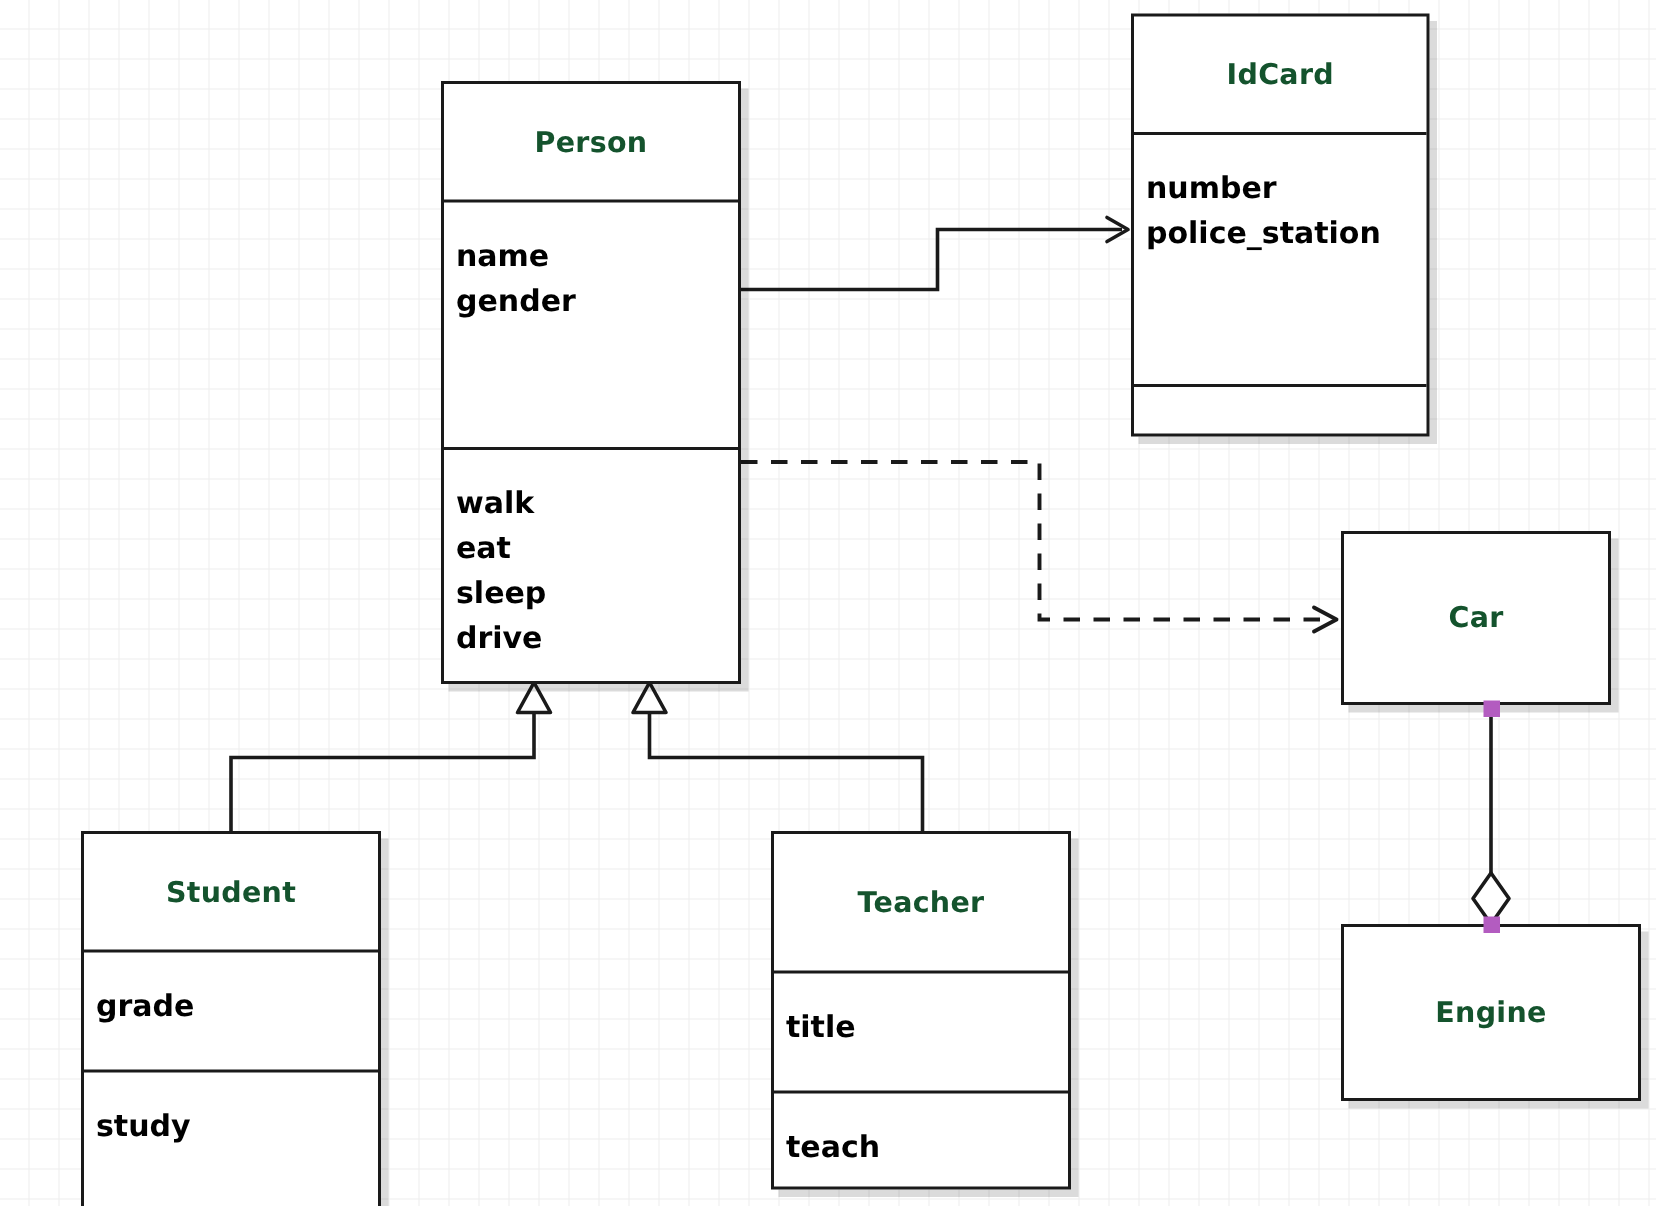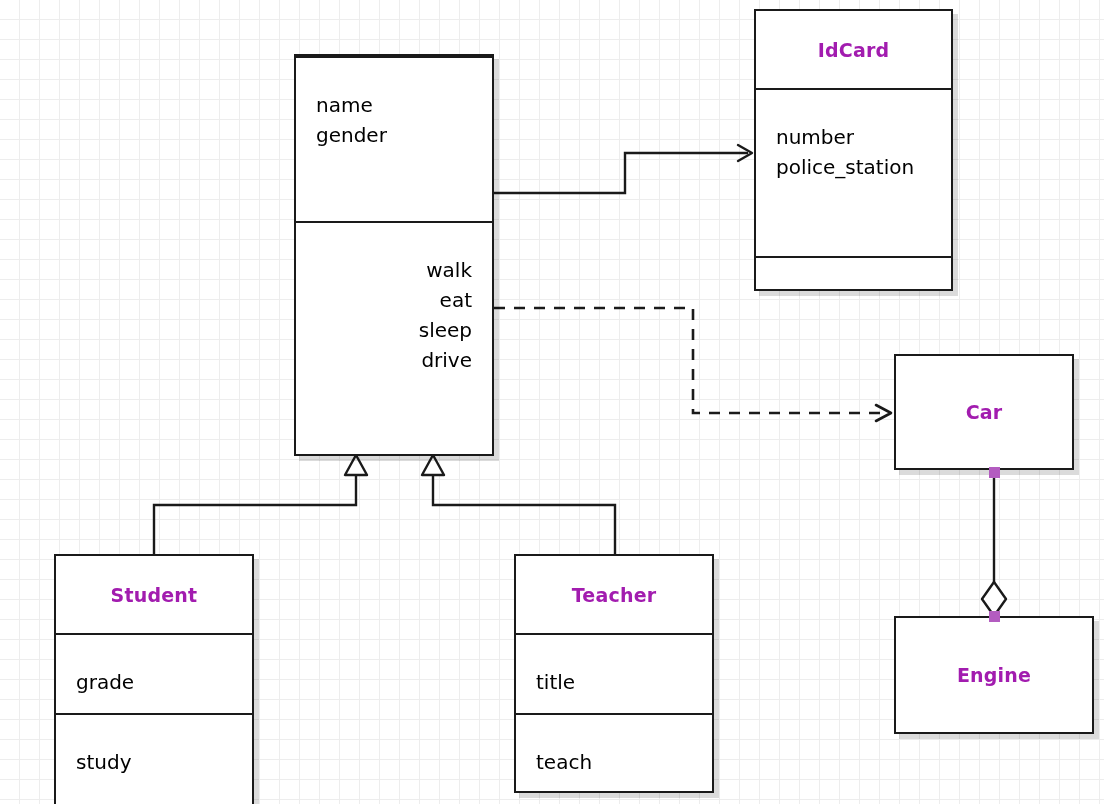--- a/index.html
+++ b/index.html
@@ -43,33 +43,34 @@
     box-sizing: border-box;
     padding: 6px 8px;
     overflow: hidden;
   }
   .compartment.divided {
     border-top: 2px solid #1a1a1a;
   }
   .class-title {
     font-weight: bold;
     font-size: 19px;
-    color: #a21caf;
+    color: #14532d;
     text-align: center;
     letter-spacing: 0.2px;
   }
   .comp-title {
     display: flex;
     align-items: center;
     justify-content: center;
   }
   .member-list {
     list-style: none;
-    margin: 12px;
+    margin: 0;
     padding: 0;
+    font-weight: bold;
   }
   .member-item {
     font-size: 20px;
     line-height: 30px;
     color: #000000;
     white-space: nowrap;
   }
   .handle {
     position: absolute;
     width: 11px;
@@ -110,27 +111,30 @@
     <g>
       <line x1="994" y1="470" x2="994" y2="584" stroke="#1a1a1a" stroke-width="2.4"></line>
       <polygon points="994,582 1006,599 994,616 982,599" fill="#ffffff" stroke="#1a1a1a" stroke-width="2.4" stroke-linejoin="round"></polygon>
     </g>
   </svg>
 
   <div class="handle" style="left:994px; top:472px;"></div>
   <div class="handle" style="left:994px; top:616px;"></div>
 
   <div class="uml-class" style="left:294px; top:54px; width:200px; height:402px;">
+    <div class="compartment comp-title" style="height:77px;">
+      <div class="class-title">Person</div>
+    </div>
     <div class="compartment divided" style="height:165px; padding-top:20px;">
       <ul class="member-list">
         <li class="member-item">name</li>
         <li class="member-item">gender</li>
       </ul>
     </div>
-    <div class="compartment divided" style="flex:1; padding-top:20px;text-align:right;">
+    <div class="compartment divided" style="flex:1; padding-top:20px;">
       <ul class="member-list">
         <li class="member-item">walk</li>
         <li class="member-item">eat</li>
         <li class="member-item">sleep</li>
         <li class="member-item">drive</li>
       </ul>
     </div>
   </div>
 
   <div class="uml-class" style="left:754px; top:9px; width:199px; height:282px;">
@@ -168,21 +172,21 @@
       </ul>
     </div>
     <div class="compartment divided" style="flex:1; padding-top:20px;">
       <ul class="member-list">
         <li class="member-item">study</li>
       </ul>
     </div>
   </div>
 
   <div class="uml-class" style="left:514px; top:554px; width:200px; height:239px;">
-    <div class="compartment comp-title" style="height:77px;">
+    <div class="compartment comp-title" style="height:91px;">
       <div class="class-title">Teacher</div>
     </div>
     <div class="compartment divided" style="height:80px; padding-top:20px;">
       <ul class="member-list">
         <li class="member-item">title</li>
       </ul>
     </div>
     <div class="compartment divided" style="flex:1; padding-top:20px;">
       <ul class="member-list">
         <li class="member-item">teach</li>

